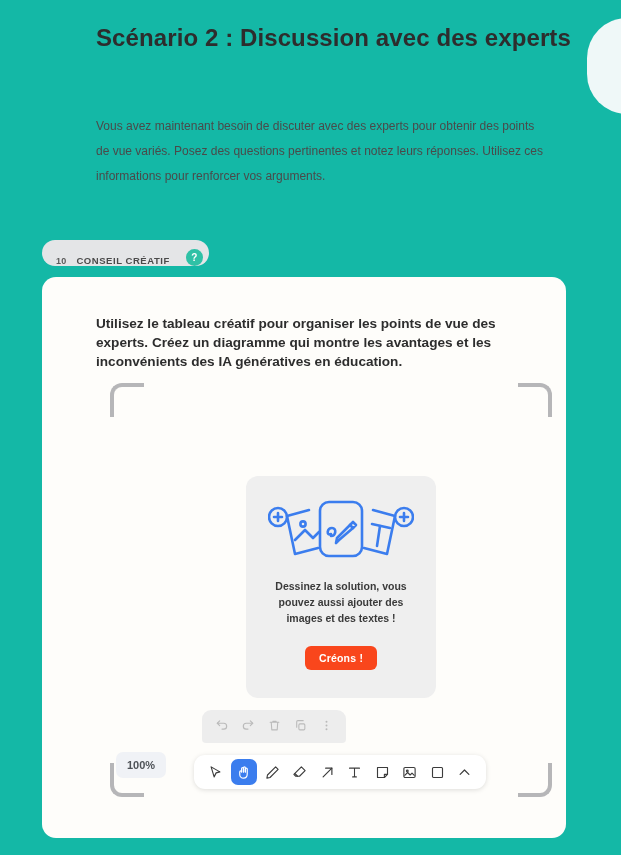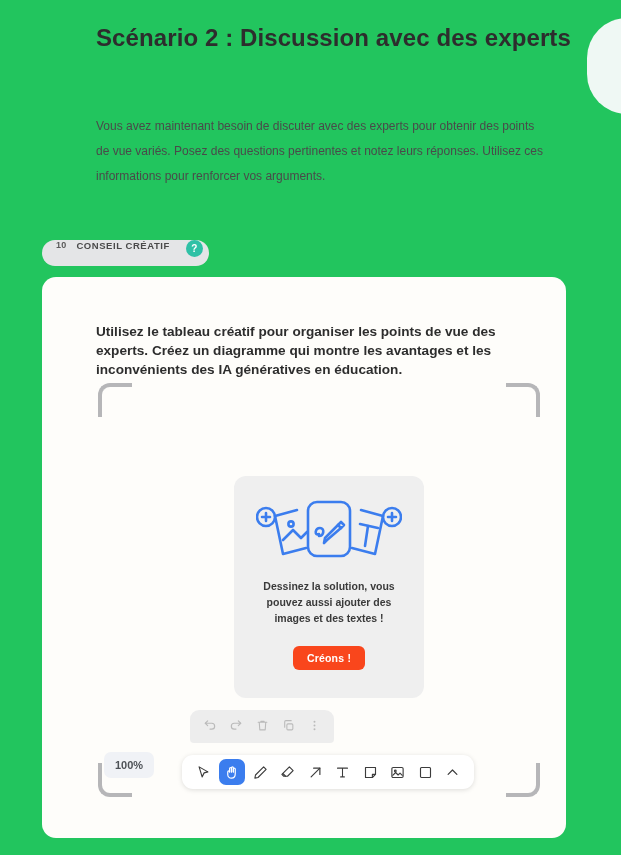--- a/index.html
+++ b/index.html
@@ -2,21 +2,21 @@
 <html><head>
 <meta charset="utf-8">
 <style>
   * { box-sizing: border-box; margin: 0; padding: 0; }
   html, body {
     width: 621px; height: 855px;
     background: #EFEFF0;
     font-family: "Liberation Sans", sans-serif;
     overflow: hidden;
   }
-  #root { position: relative; width: 621px; height: 855px; background: #22c55e; }
+  #root { position: relative; width: 621px; height: 855px; background: #14b8a6; }
 
   
   .edge-orb {
     position: absolute; right: -18px; top: 18px;
     width: 52px; height: 96px;
     background: #FBFBFC;
     border-radius: 40px 0 0 40px;
     opacity: .95;
   }
 
@@ -27,21 +27,21 @@
   }
 
   .intro {
     position: absolute; left: 96px; top: 114px; width: 452px;
     font-size: 12px; line-height: 25px; color: #4A4A4A;
   }
 
   
   .badge {
     position: absolute; left: 42px; top: 240px;
-    height: 26px; display: flex; align-items: flex-start; gap: 0;
+    height: 26px; display: flex; align-items: flex-end; gap: 0;
     background: #E4E5E7; border-radius: 13px; padding: 0 6px 0 0;
   }
   .badge-num {
     font-size: 9px; font-weight: 700; color: #5B5B5B;
     padding: 0 10px 0 14px; letter-spacing: .2px;
   }
   .badge-label {
     font-size: 9.5px; font-weight: 700; color: #4A4A4A;
     letter-spacing: .55px; padding-right: 16px;
   }
@@ -54,26 +54,26 @@
   }
 
   
   .panel {
     position: absolute; left: 42px; top: 277px;
     width: 524px; height: 561px;
     background: #FEFDFA; border-radius: 14px;
   }
 
   .task {
-    position: absolute; left: 54px; top: 45px; width: 452px;
+    position: absolute; left: 54px; top: 37px; width: 452px;
     font-size: 13.6px; font-weight: 700; line-height: 19px; color: #2D2D2D;
   }
 
   
-  .canvas { position: absolute; left: 4px; top: 0; width: 100%; height: 100%; }
+  .canvas { position: absolute; left: 16px; top: 0; width: 100%; height: 100%; }
   .bracket { position: absolute; width: 34px; height: 34px; border: 4px solid #B6B6B8; }
   .bk-tl { left: 52px;  top: 106px; border-right: none; border-bottom: none; border-radius: 12px 0 0 0; }
   .bk-tr { right: 30px; top: 106px; border-left: none;  border-bottom: none; border-radius: 0 12px 0 0; }
   .bk-bl { left: 52px;  bottom: 41px; border-right: none; border-top: none; border-radius: 0 0 0 12px; }
   .bk-br { right: 30px; bottom: 41px; border-left: none;  border-top: none; border-radius: 0 0 12px 0; }
 
   
   .prompt-card {
     position: absolute; left: 188px; top: 199px;
     width: 190px; height: 222px;

